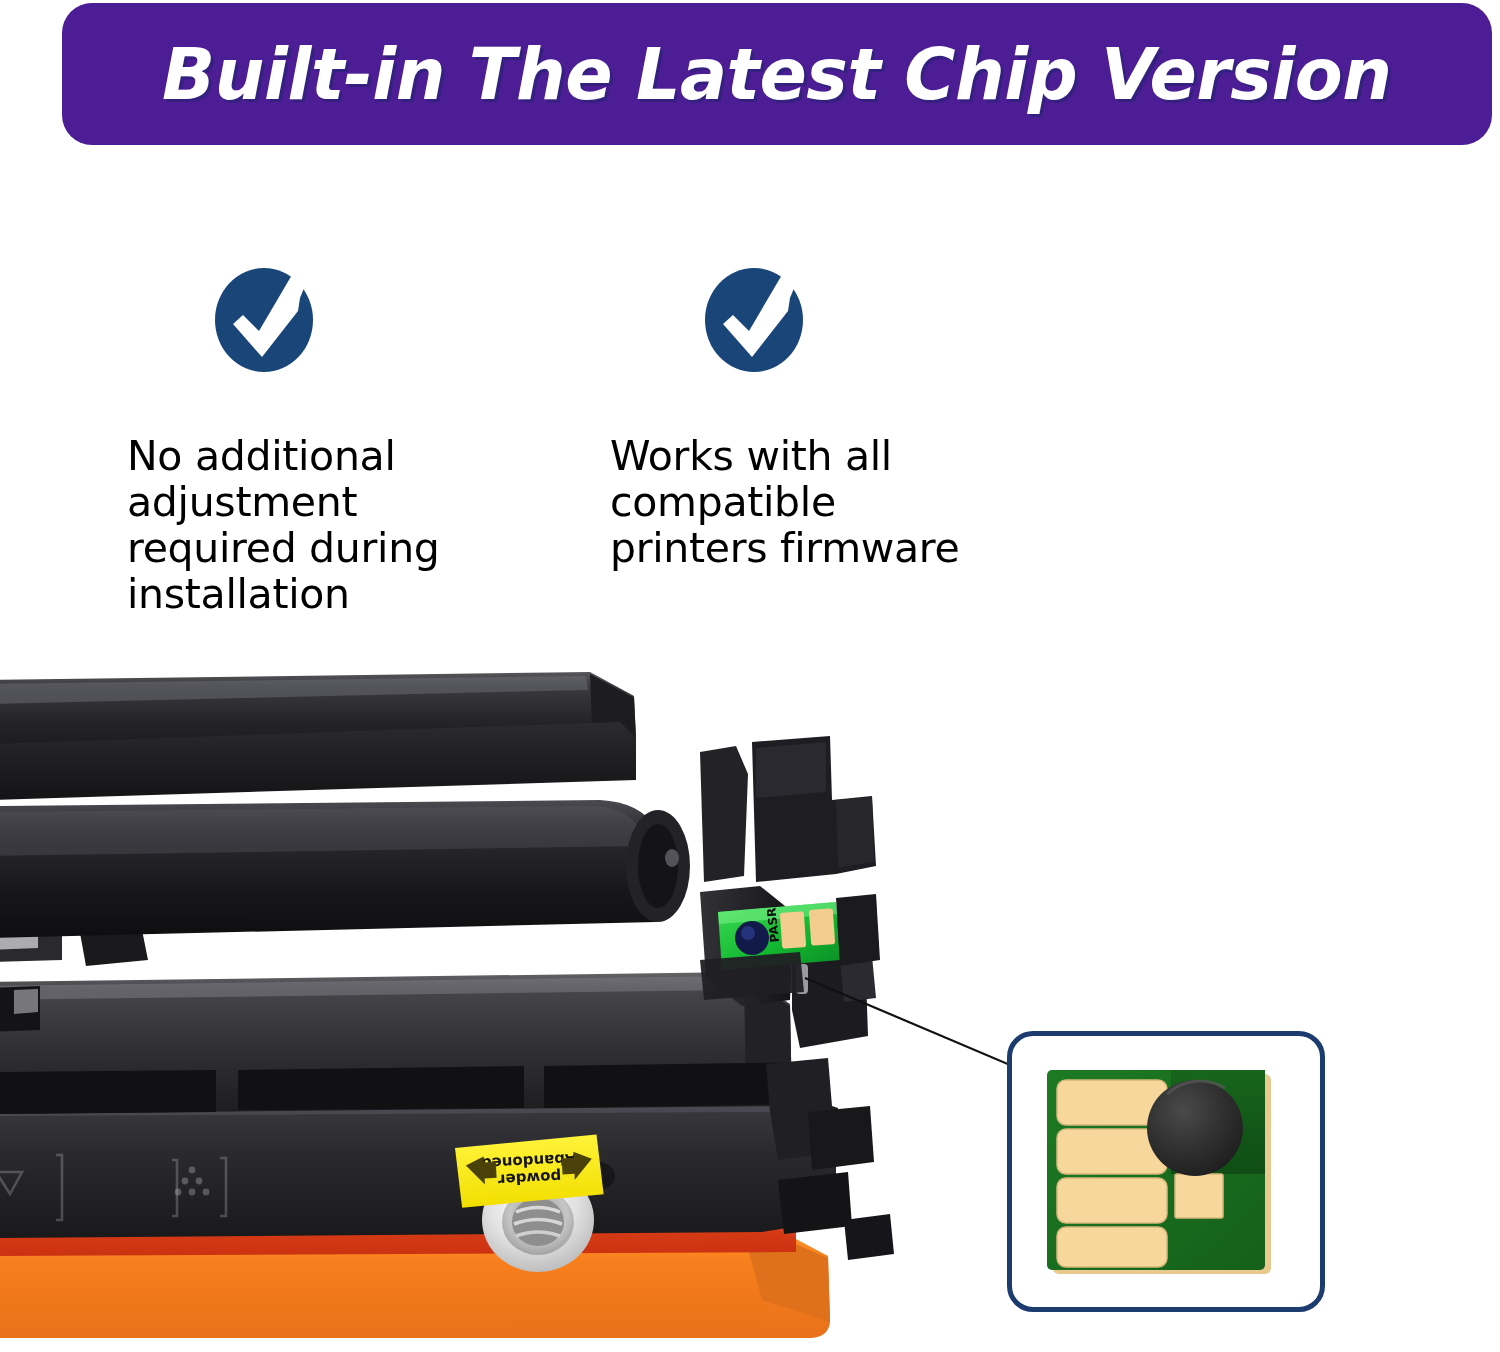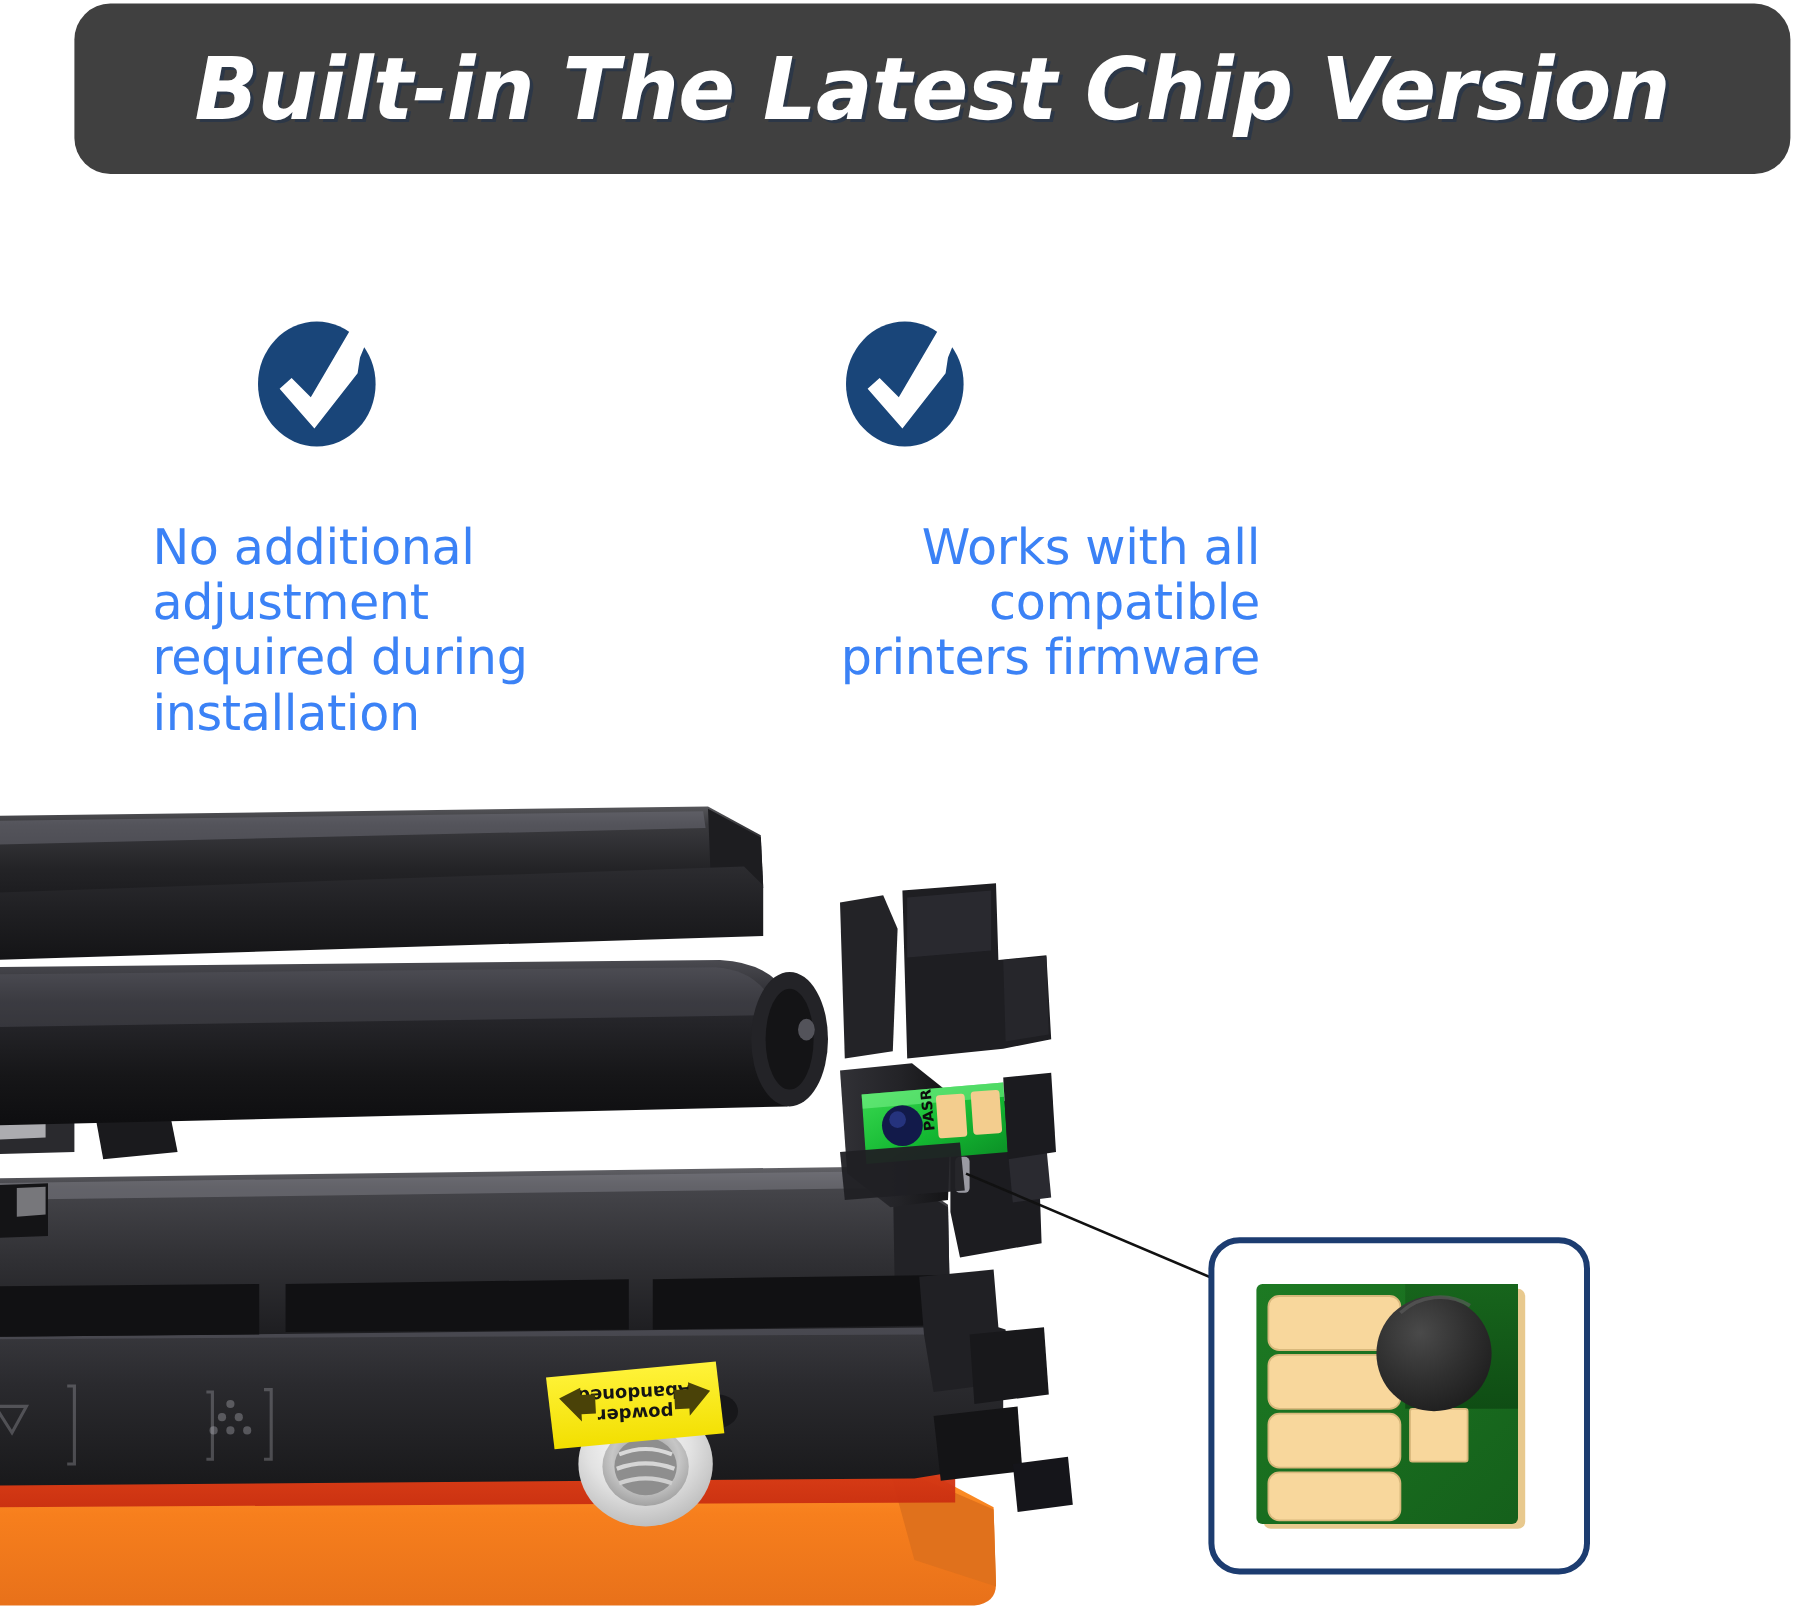--- a/index.html
+++ b/index.html
@@ -16,21 +16,21 @@
     -webkit-font-smoothing: antialiased;
   }
 
   
   #header-banner {
     position: absolute;
     left: 62px;
     top: 3px;
     width: 1430px;
     height: 142px;
-    background: #404040;
+    background: #4c1d95;
     border-radius: 30px;
     display: flex;
     align-items: center;
     justify-content: center;
   }
   #banner-title {
     color: #ffffff;
     font-family: "DejaVu Sans", "Liberation Sans", sans-serif;
     font-size: 72px;
     font-weight: 700;
@@ -60,28 +60,28 @@
     height: 112px;
   }
   .feature-check svg { display: block; }
   .feature-text {
     position: absolute;
     top: 172px;
     font-family: "DejaVu Sans", "Liberation Sans", sans-serif;
     font-size: 41px;
     font-weight: 400;
     line-height: 1.12;
-    color: #3b82f6;
+    color: #000000;
     letter-spacing: -0.3px;
     white-space: pre-line;
   }
   #feature-0 { left: 212px; }
   #feature-0 .feature-text { left: -85px; width: 430px; }
   #feature-1 { left: 702px; }
-  #feature-1 .feature-text { left: -92px; width: 440px; text-align: right; }
+  #feature-1 .feature-text { left: -92px; width: 440px; }
   #feature-2 { left: 1196px; }
   #feature-2 .feature-text { left: -110px; width: 430px; top: 152px; }
 
   
   #product-photo {
     position: absolute;
     left: 0;
     top: 660px;
     width: 1500px;
     height: 692px;

